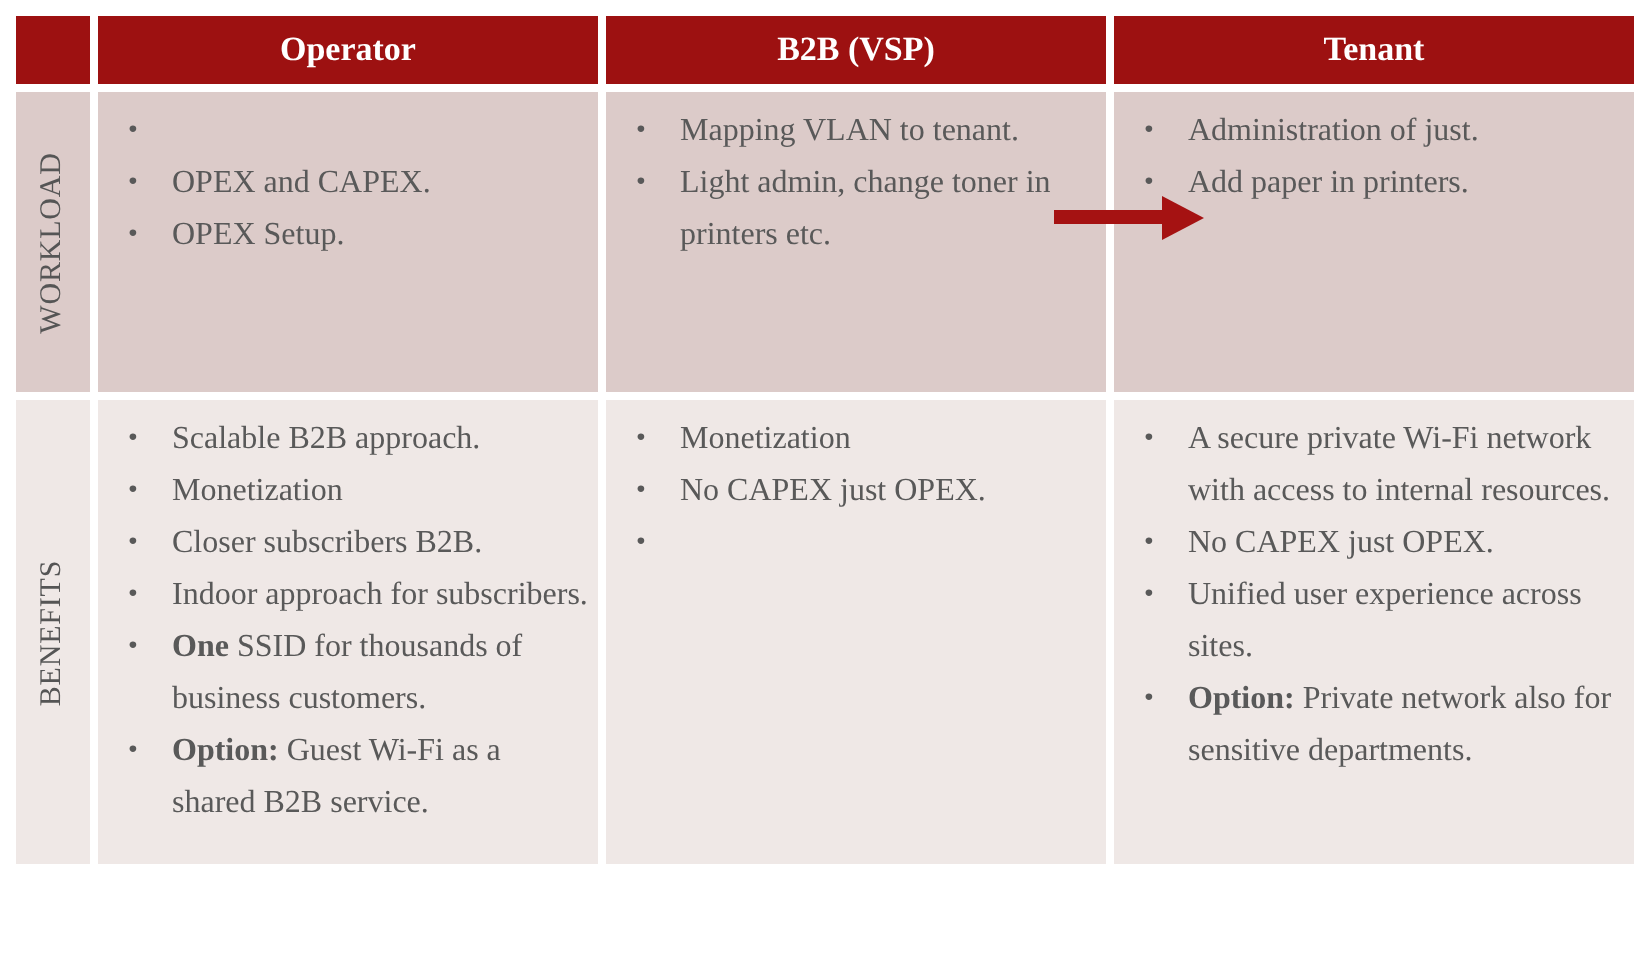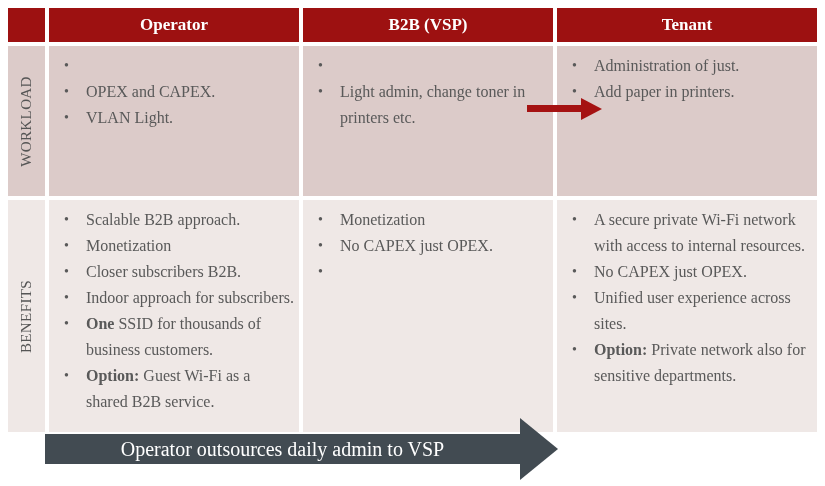--- a/index.html
+++ b/index.html
@@ -113,28 +113,29 @@
       <ul class="blist">
           <li>
             <span class="bullet">•</span>
           </li>
           <li>
             <span class="bullet">•</span>
             <span class="itext">OPEX and CAPEX.</span>
           </li>
           <li>
             <span class="bullet">•</span>
-            <span class="itext">VLAN Light.</span>
+            <span class="itext">OPEX Setup.</span>
           </li>
         </ul>
     </div>
     <div class="cell wl">
       <ul class="blist">
           <li>
             <span class="bullet">•</span>
+            <span class="itext">Mapping VLAN to tenant.</span>
           </li>
           <li>
             <span class="bullet">•</span>
             <span class="itext">Light admin, change toner in printers etc.</span>
           </li>
         </ul>
     </div>
     <div class="cell wl">
       <ul class="blist">
           <li>
@@ -214,20 +215,14 @@
           </li>
         </ul>
     </div>
   </div>
 
   <div class="red-arrow">
     <div class="shaft"></div>
     <div class="head"></div>
   </div>
 
-  <div class="banner">
-    <div class="bar">
-      <span>Operator outsources daily admin to VSP</span>
-    </div>
-    <div class="head"></div>
-  </div>
 
 </div>
 
 </body></html>

